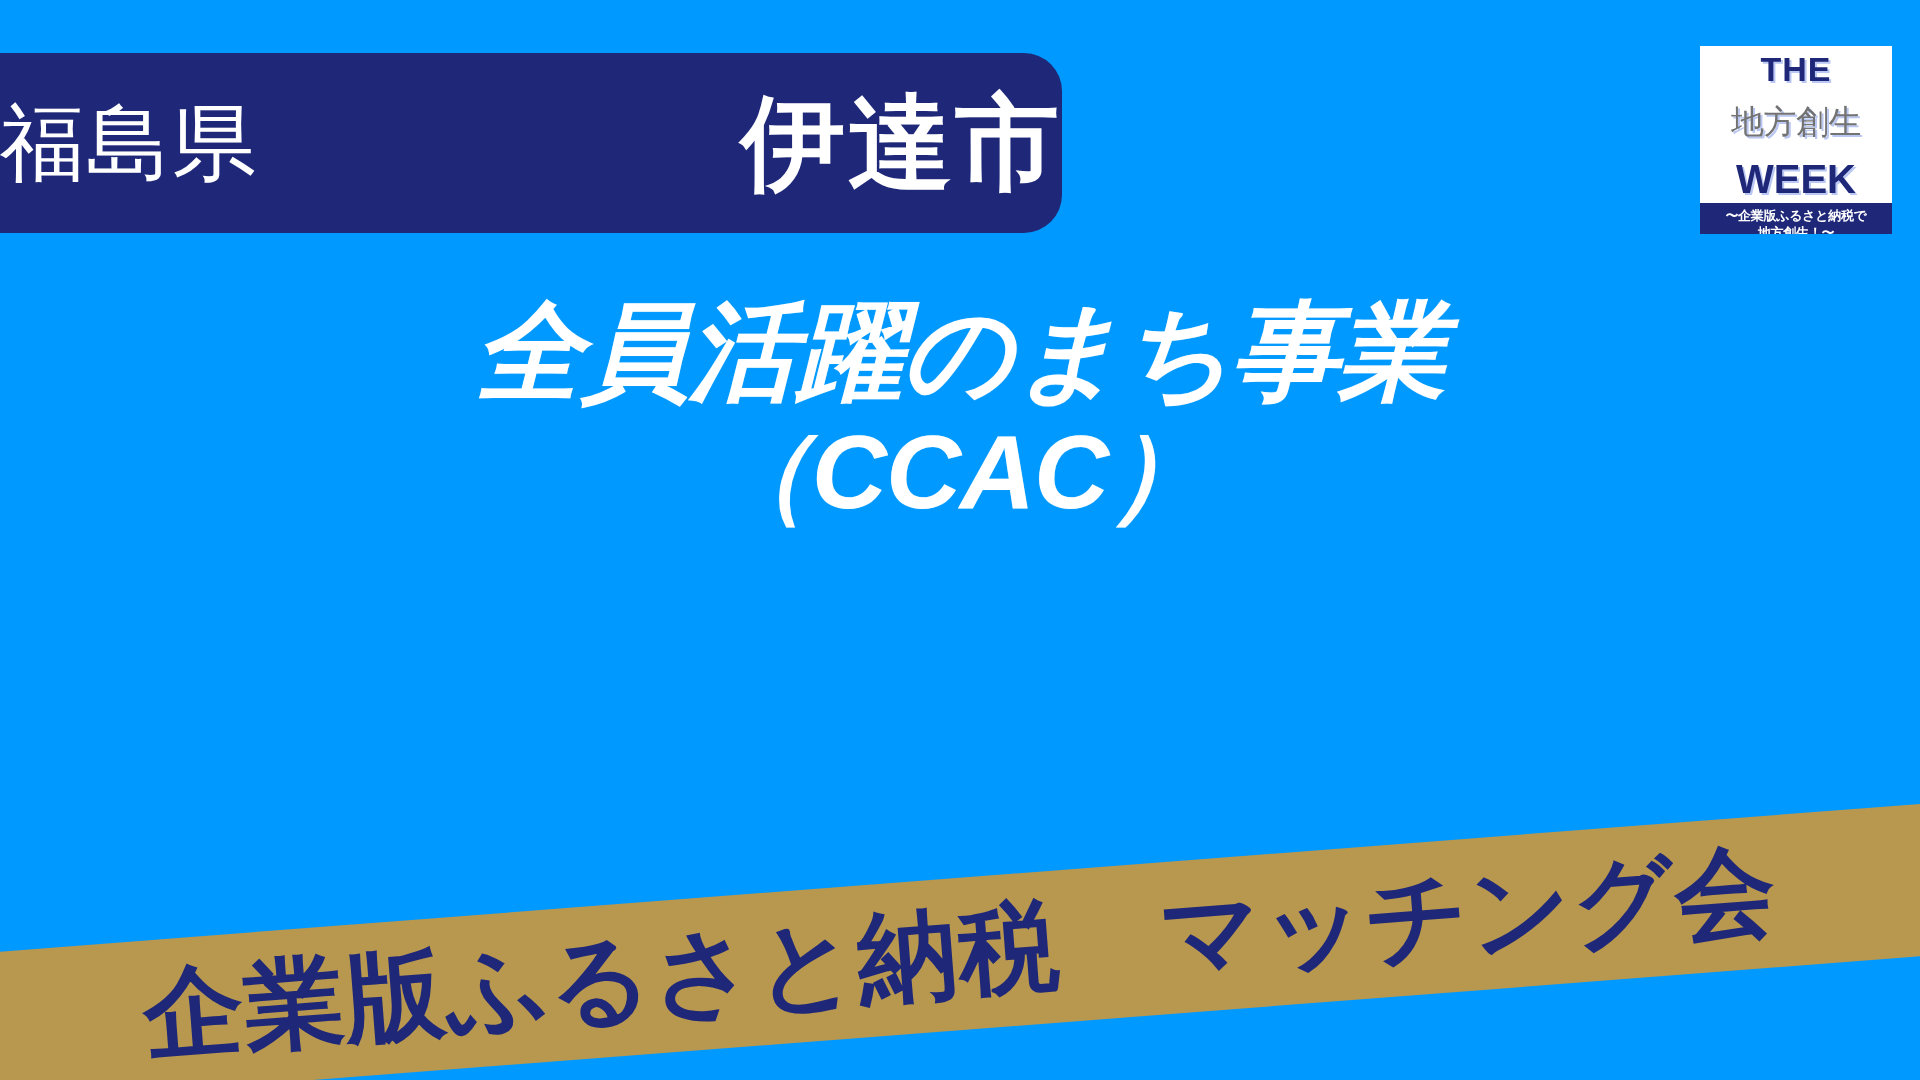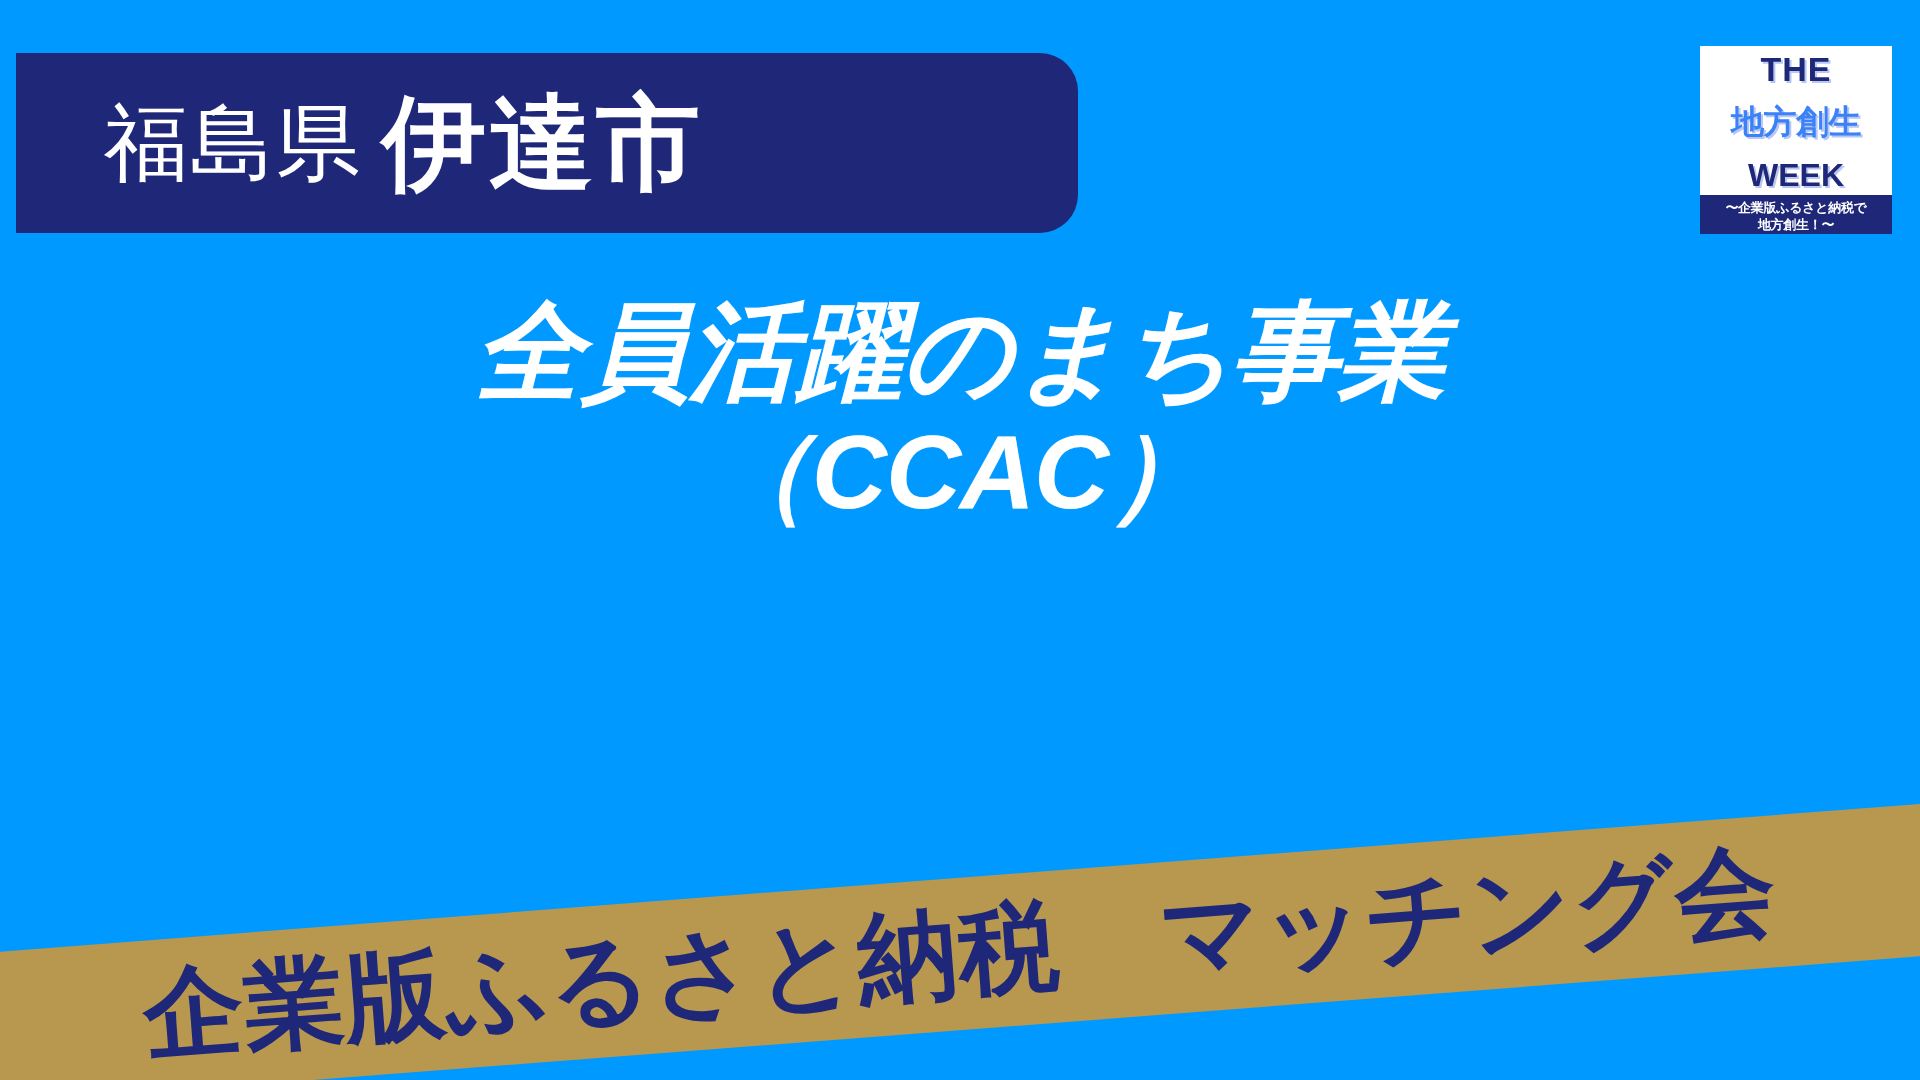--- a/index.html
+++ b/index.html
@@ -16,30 +16,30 @@
     height: 1080px;
     overflow: hidden;
     background: #0099ff;
     font-family: "Liberation Sans", "DejaVu Sans", sans-serif;
     -webkit-font-smoothing: antialiased;
   }
 
   
   .muni-plate {
     position: absolute;
-    left: 16px;
+    left: 0;
     top: 53px;
     width: 1062px;
     height: 180px;
     background: #1f2878;
     border-top-right-radius: 38px;
     border-bottom-right-radius: 38px;
     display: flex;
     align-items: center;
-    padding-left: 88px;
+    justify-content: space-between;
   }
   .muni-pref {
     color: #ffffff;
     font-size: 84px;
     font-weight: 500;
     letter-spacing: 2px;
     line-height: 1;
     white-space: nowrap;
   }
   .muni-city {
@@ -75,30 +75,30 @@
   }
   .week-the {
     color: #1f2878;
     font-size: 34px;
     font-weight: 900;
     line-height: 1;
     letter-spacing: 1px;
     text-shadow: 2px 2px 0 #b9c7f2;
   }
   .week-jp {
-    color: #3b82f6;
+    color: #737373;
     font-size: 33px;
-    font-weight: 700;
+    font-weight: 400;
     line-height: 1.05;
     letter-spacing: -0.5px;
     text-shadow: 2px 2px 0 #b9c7f2;
   }
   .week-week {
     color: #1f2878;
-    font-size: 32px;
+    font-size: 40px;
     font-weight: 900;
     line-height: 1;
     letter-spacing: 0px;
     text-shadow: 2px 2px 0 #b9c7f2;
   }
   .week-logo-foot {
     flex: 0 0 auto;
     background: #1f2878;
     color: #ffffff;
     text-align: center;

